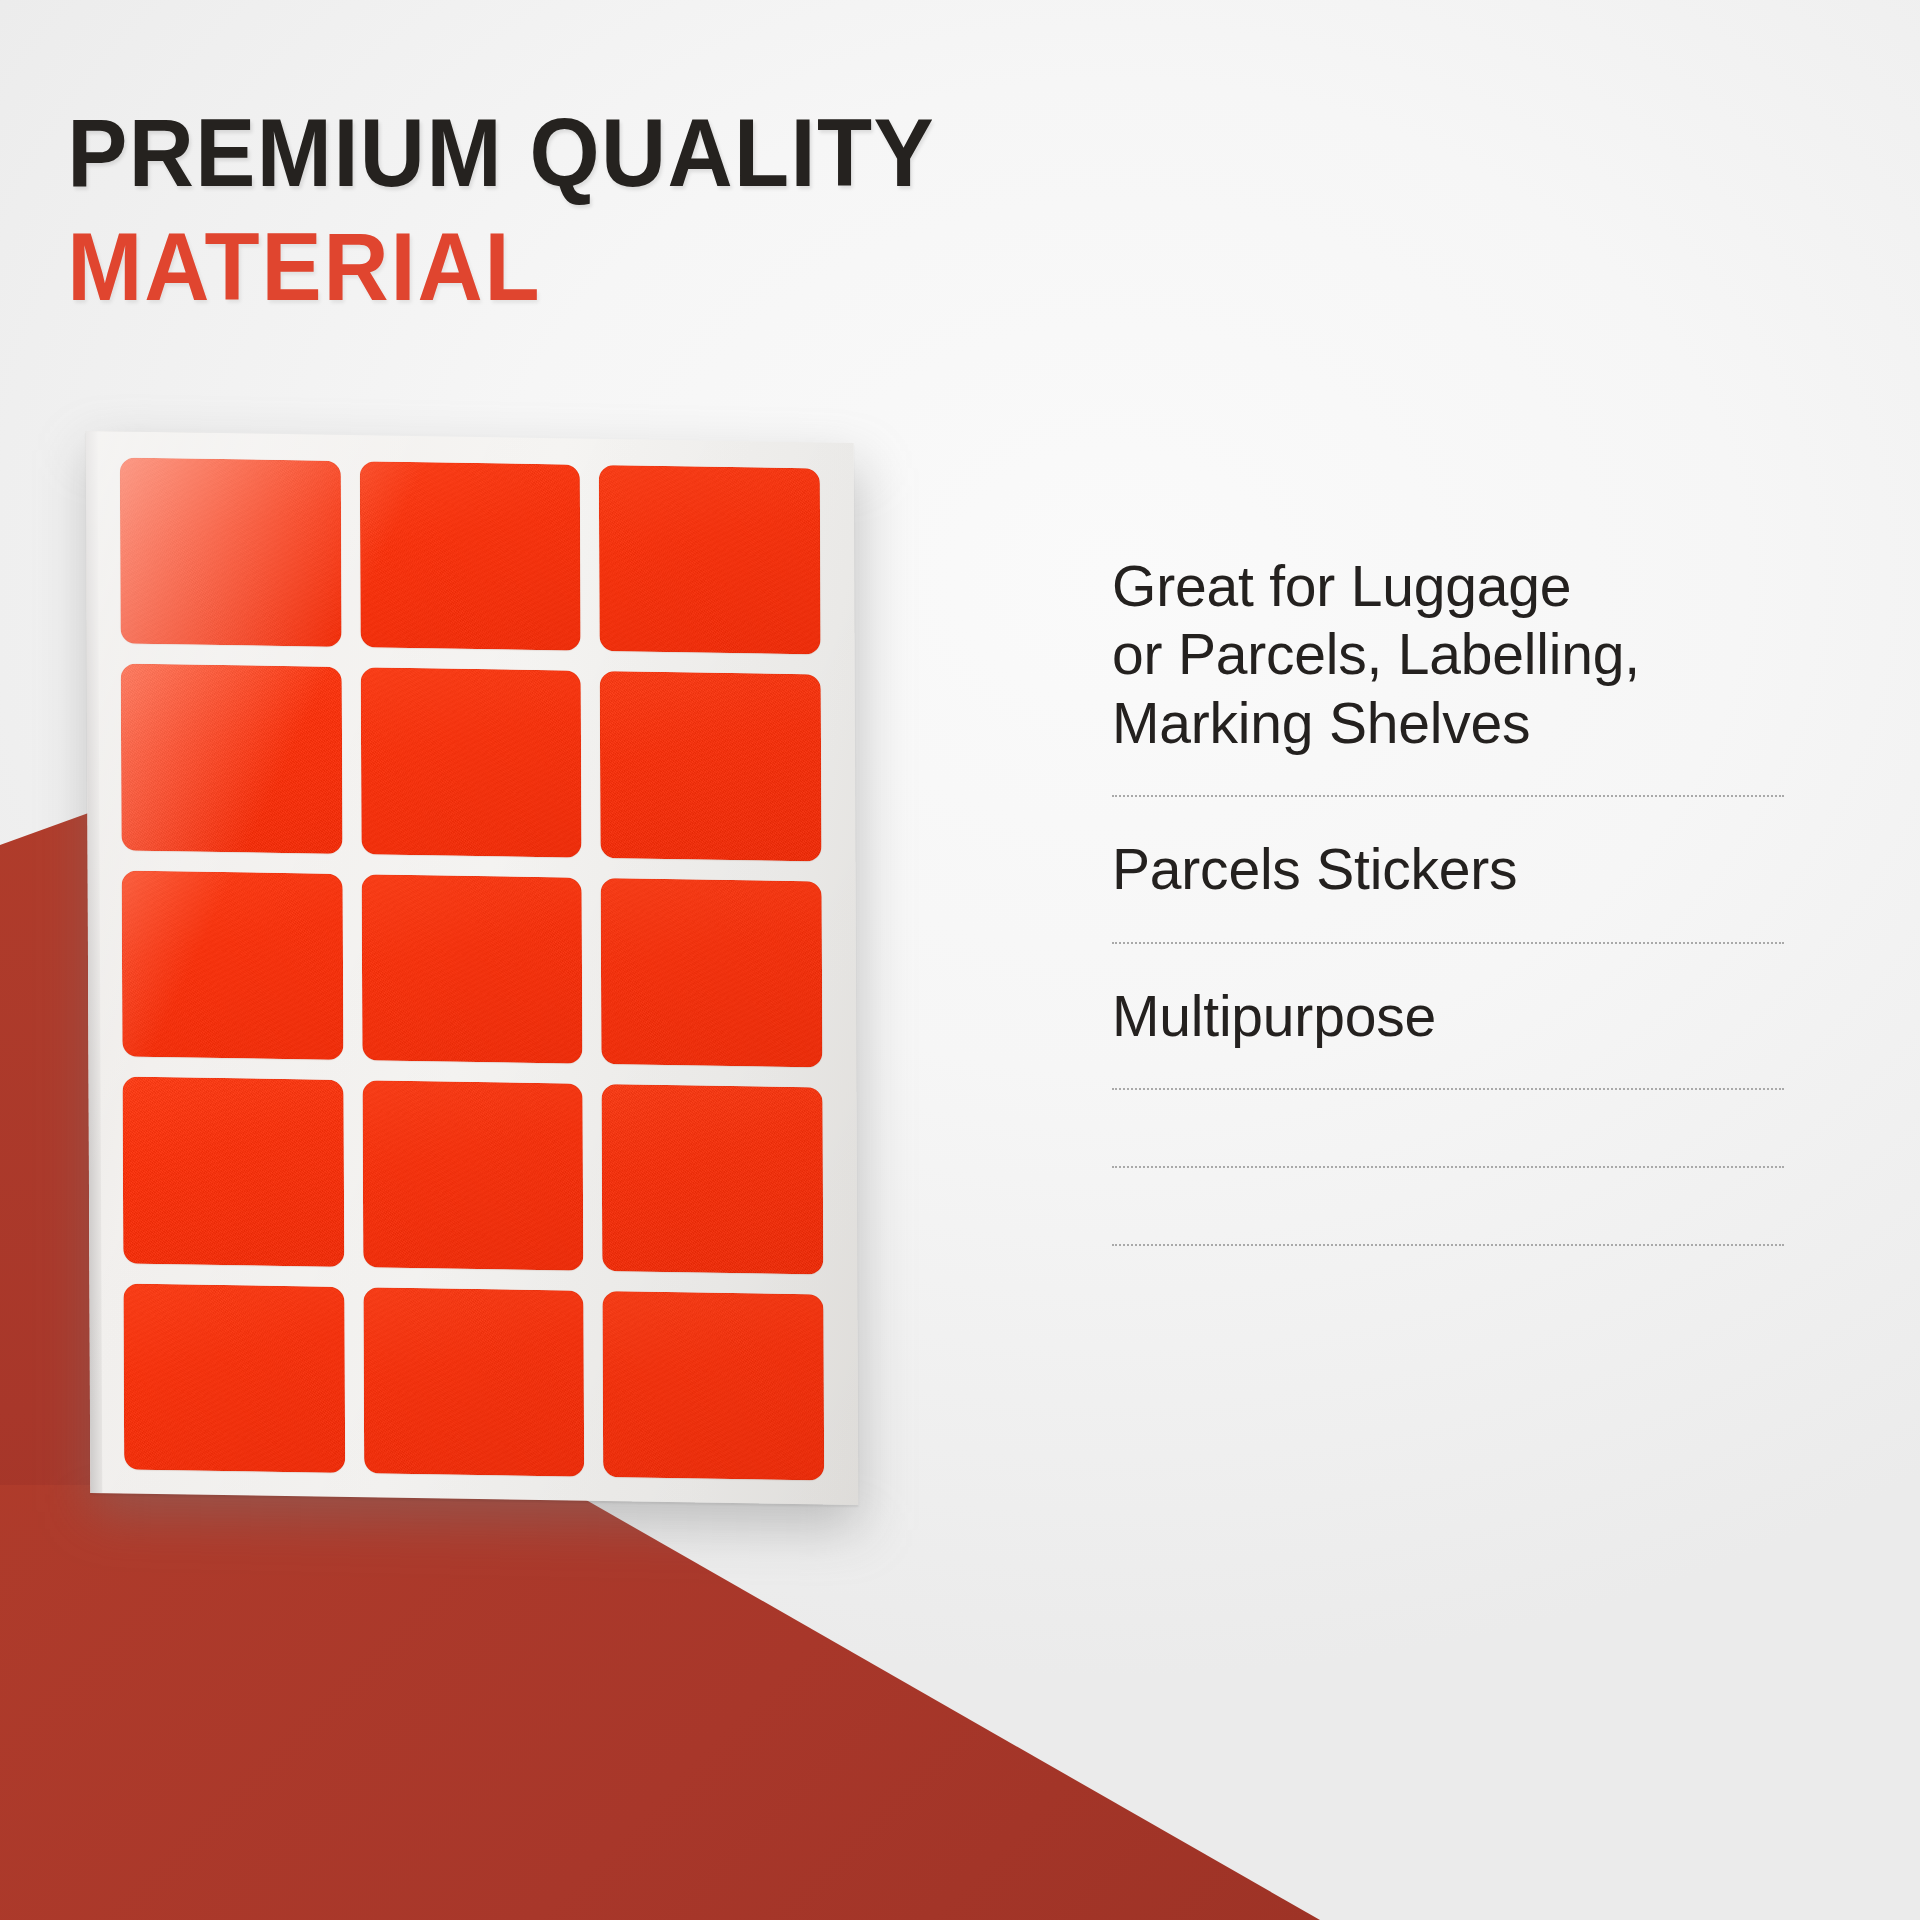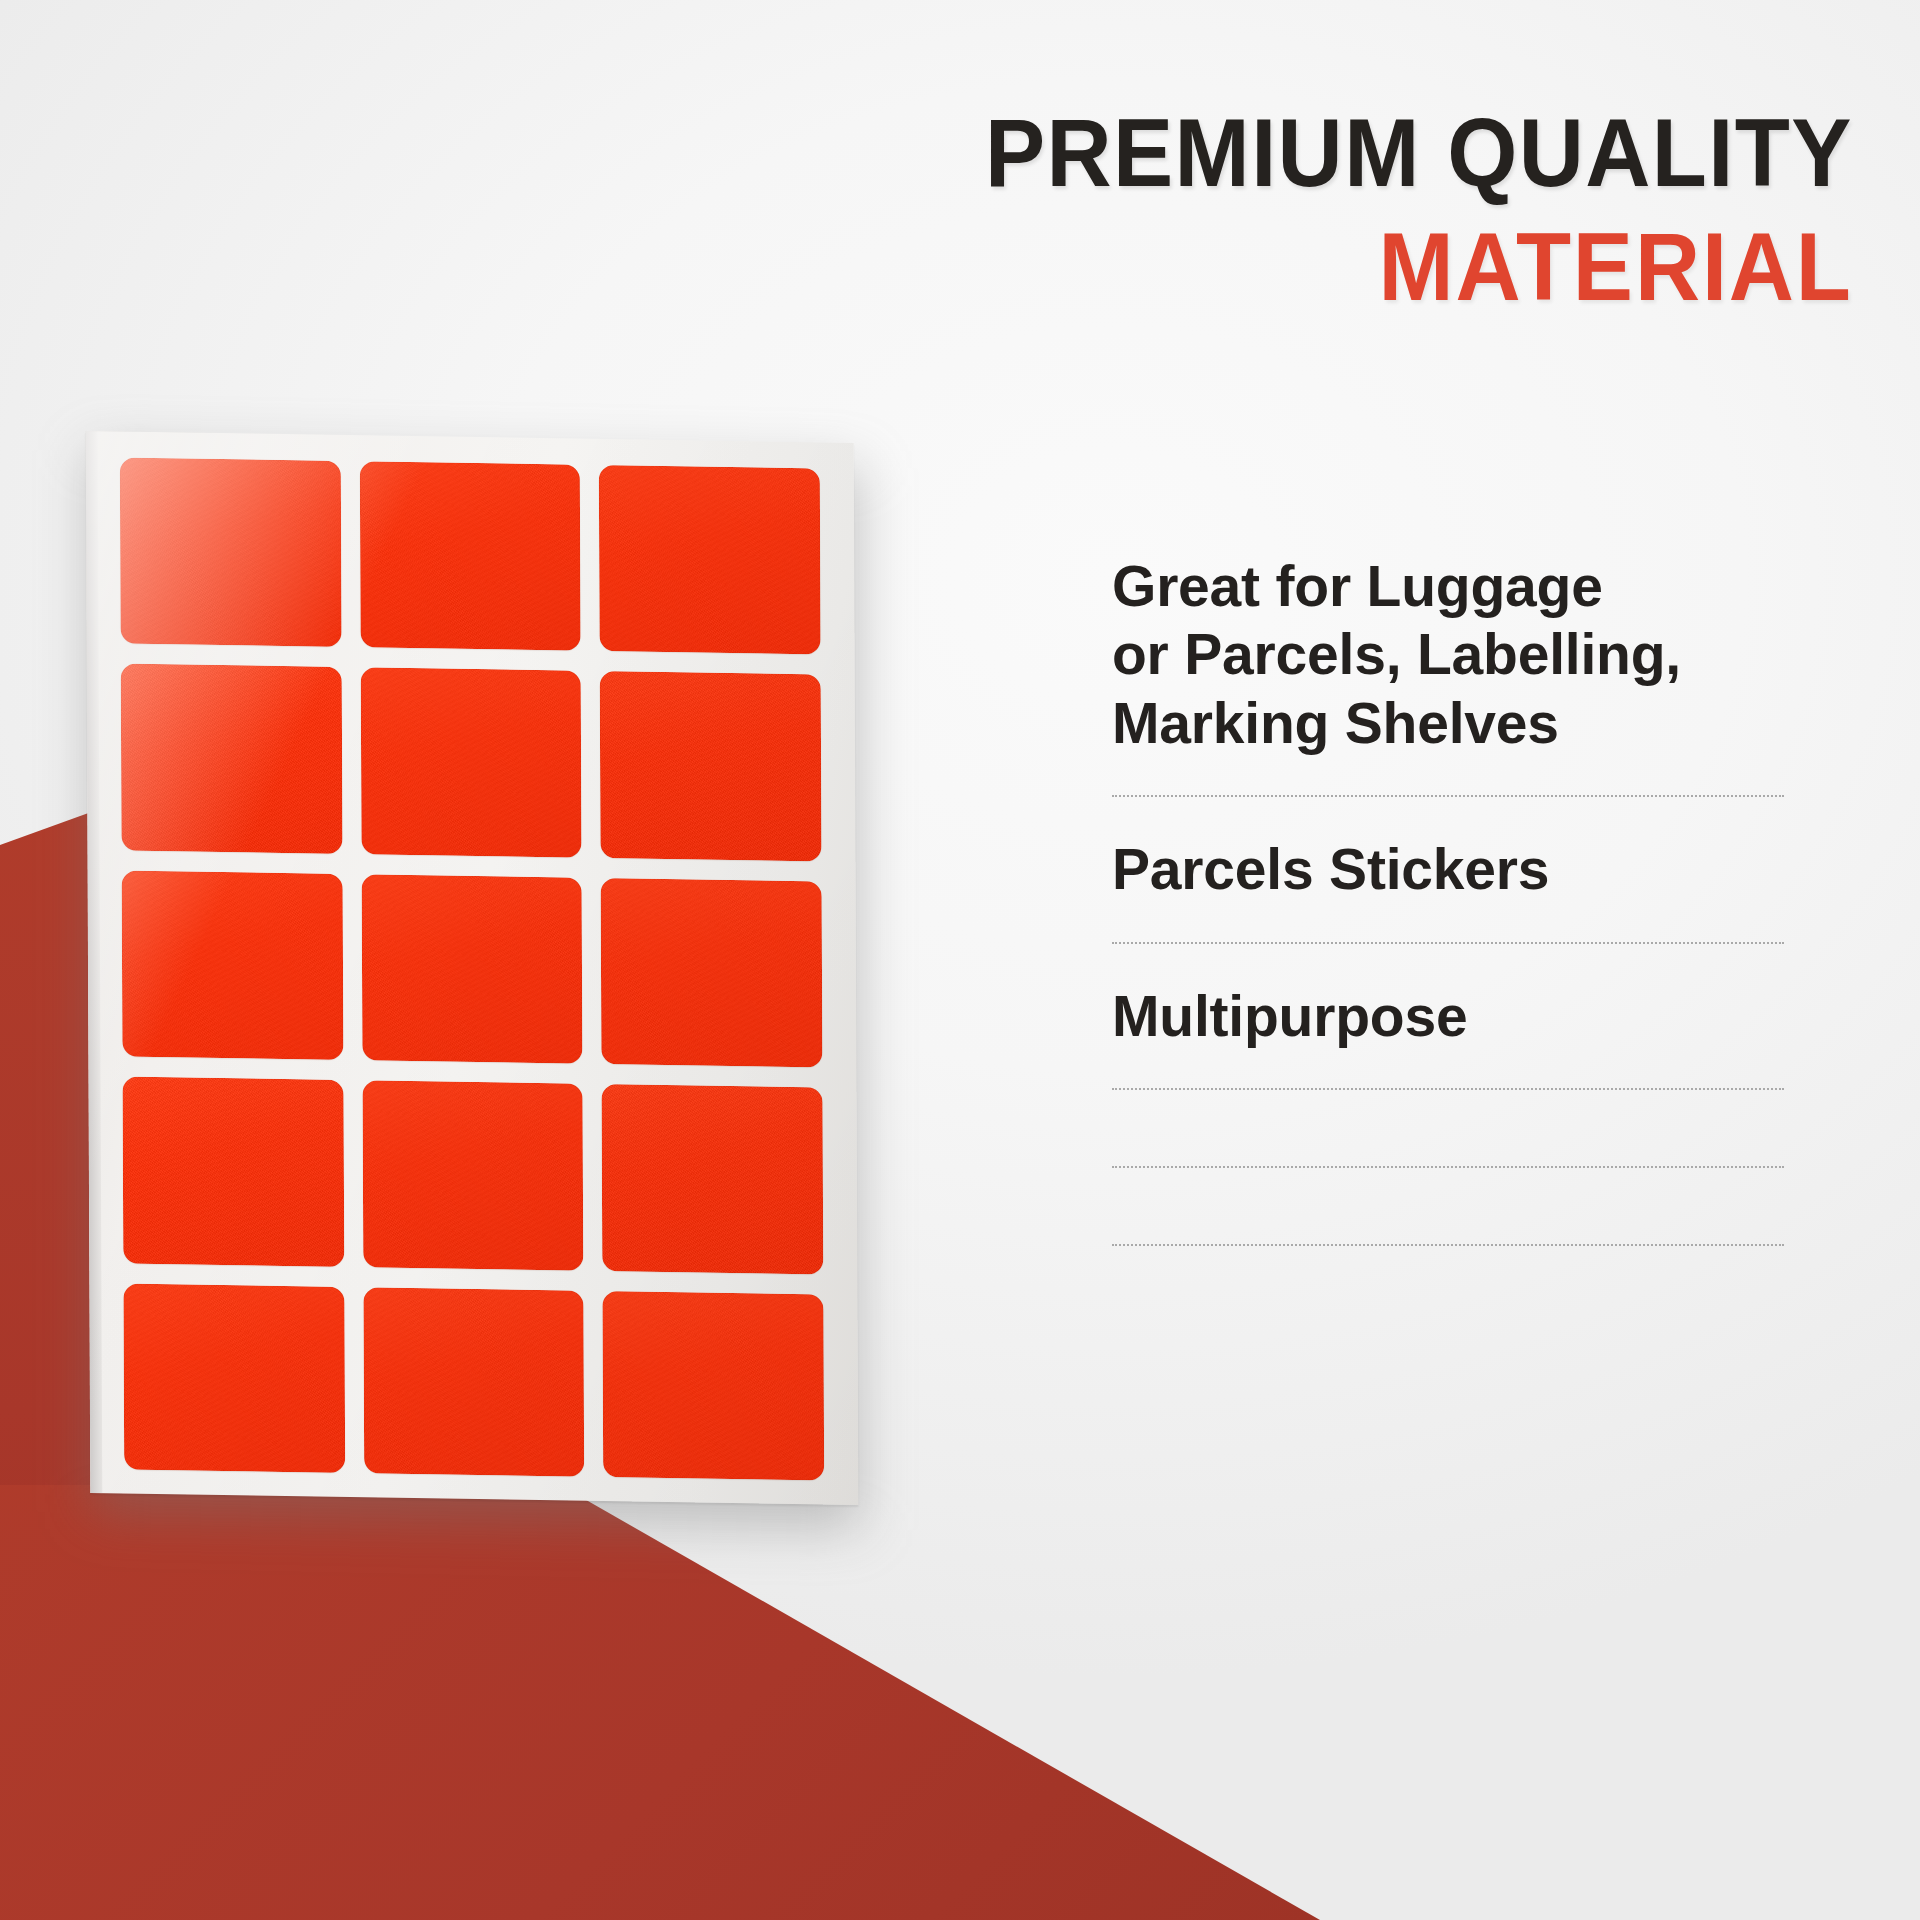--- a/index.html
+++ b/index.html
@@ -23,21 +23,21 @@
     z-index:1;
   }
   .deco-bottom{
     position:absolute;left:0;top:1270px;width:1320px;height:650px;
     background:linear-gradient(135deg,#b03c2b 0%, #a8372a 60%, #9e3326 100%);
     clip-path:polygon(0 215px, 560px 215px, 1320px 650px, 0 650px);
     z-index:1;
   }
 
   
-  .header{position:absolute;left:0;top:104px;width:1920px;text-align:right;z-index:6;}
+  .header{position:absolute;left:0;top:104px;width:1920px;text-align:left;z-index:6;}
   .title-1{
     font-size:97px;line-height:1.0;font-weight:bold;color:#25221f;
     letter-spacing:1.5px;margin:0;
     text-shadow:2px 3px 4px rgba(0,0,0,0.10);
     transform:scaleX(0.93);
   }
   .title-2{
     font-size:97px;line-height:1.08;font-weight:bold;color:#e0452f;
     letter-spacing:2px;margin:14px 0 0 0;
     text-shadow:2px 3px 4px rgba(0,0,0,0.07);
@@ -86,21 +86,21 @@
       linear-gradient(168deg,#ff3a12 0%, #fc2f08 40%, #f62a05 100%);
     border-radius:15px;
     box-shadow:inset 0 0 0 0.5px rgba(180,40,10,0.25), 0 0.5px 1px rgba(120,40,20,0.16);
   }
 
   
   .features{
     position:absolute;left:1112px;top:552px;width:672px;z-index:6;
   }
   .feature{
-    color:#24211f;font-weight:bold;
+    color:#24211f;font-weight:normal;
     font-size:57px;line-height:1.20;
     letter-spacing:-0.2px;
     padding:0;
     white-space:pre-line;
   }
   .divider{
     height:0;border-top:2.5px dotted #a9a9a9;
     margin:0;width:100%;
   }
   .feat-block{padding:0;}

